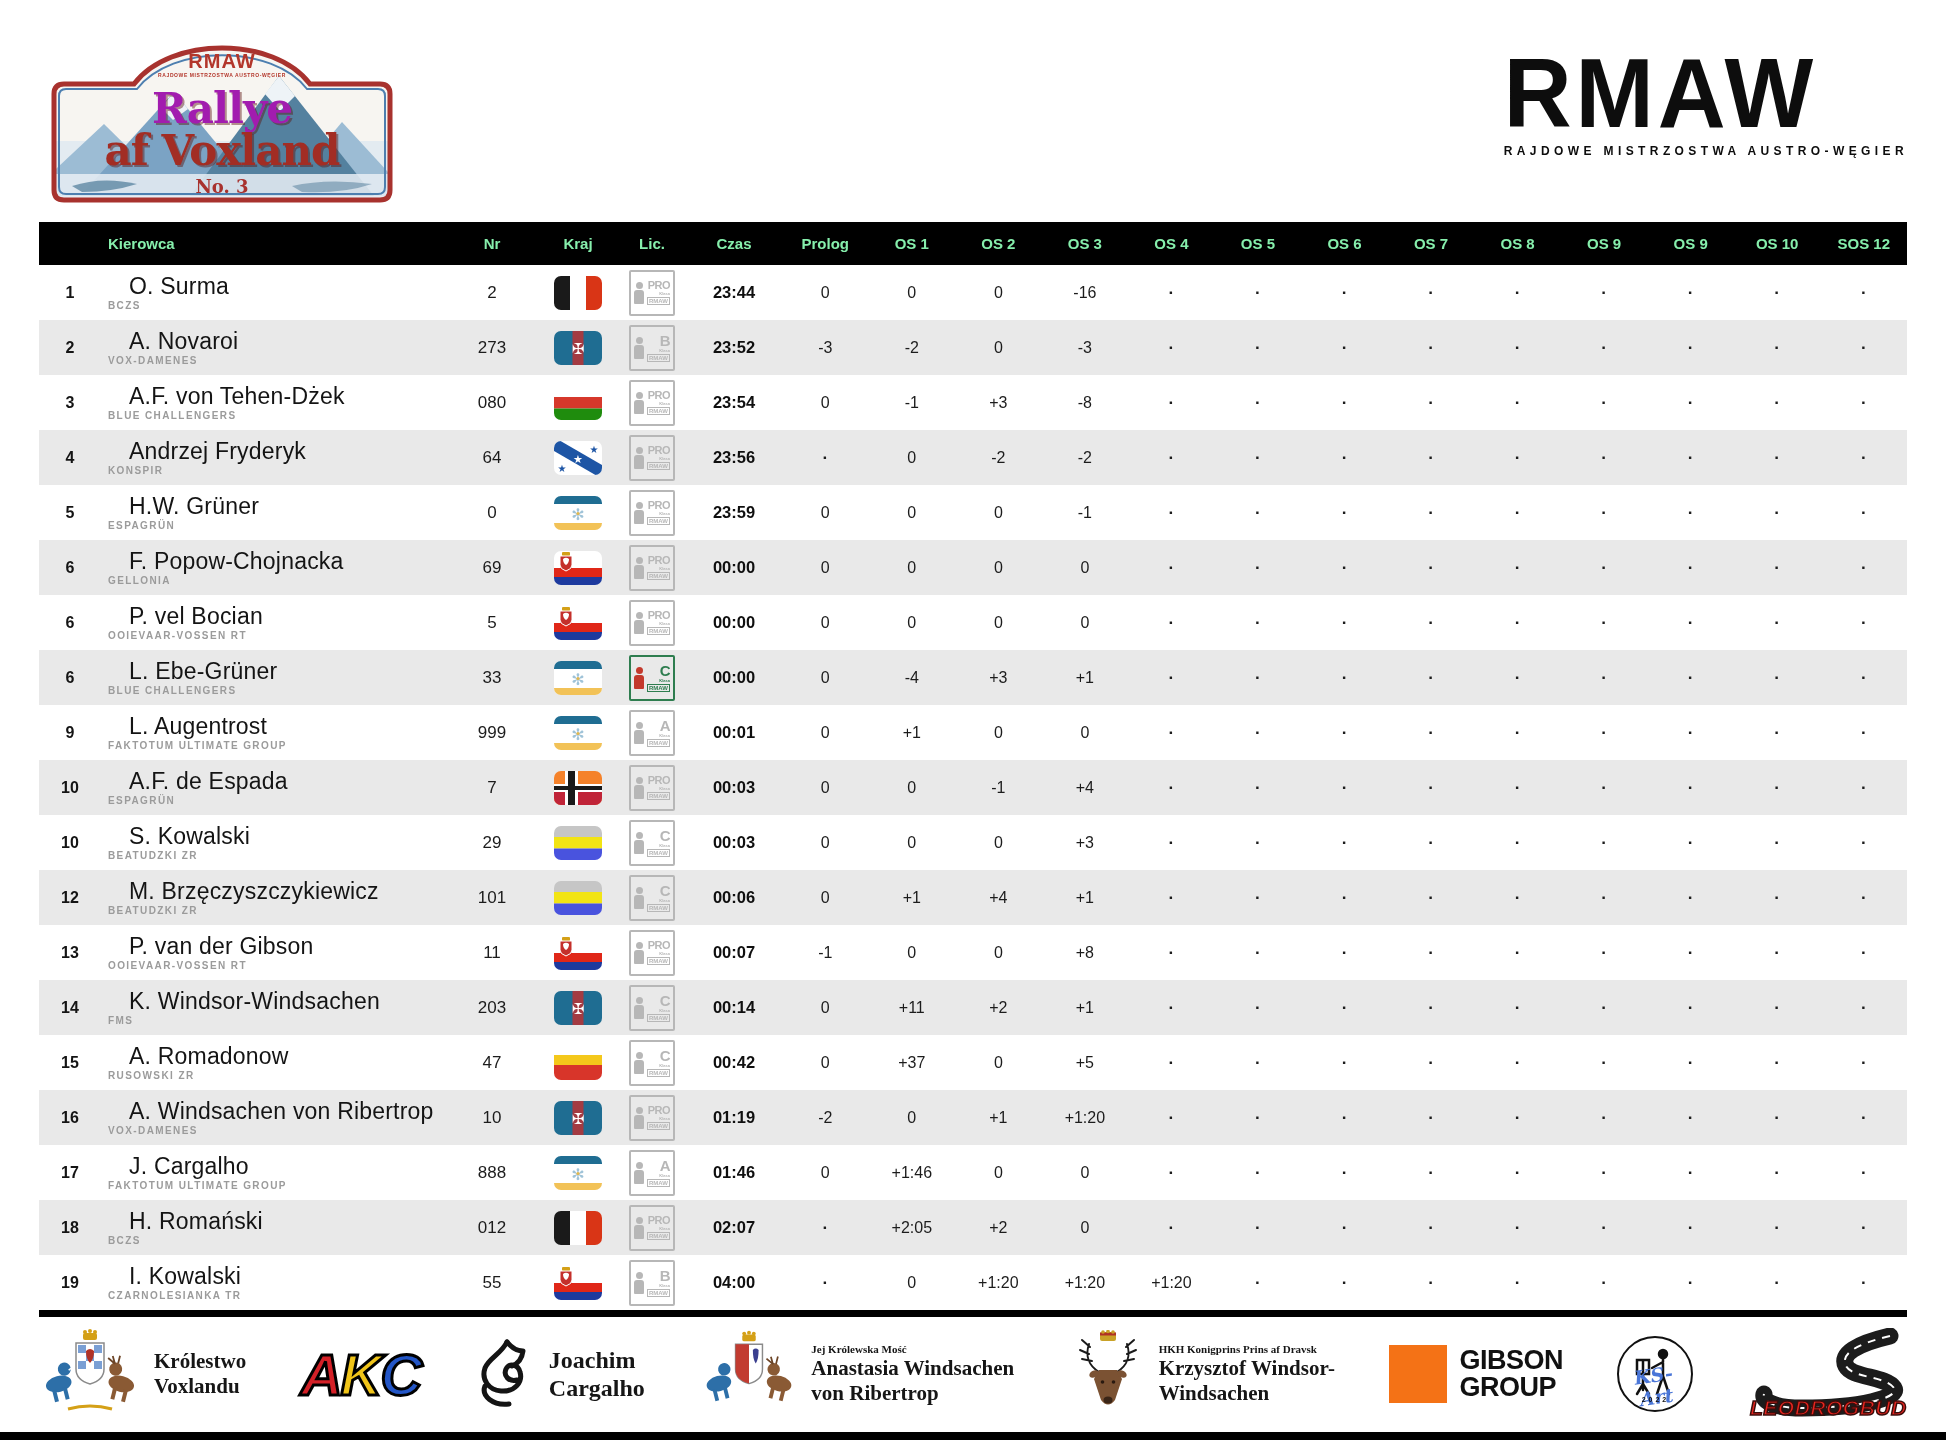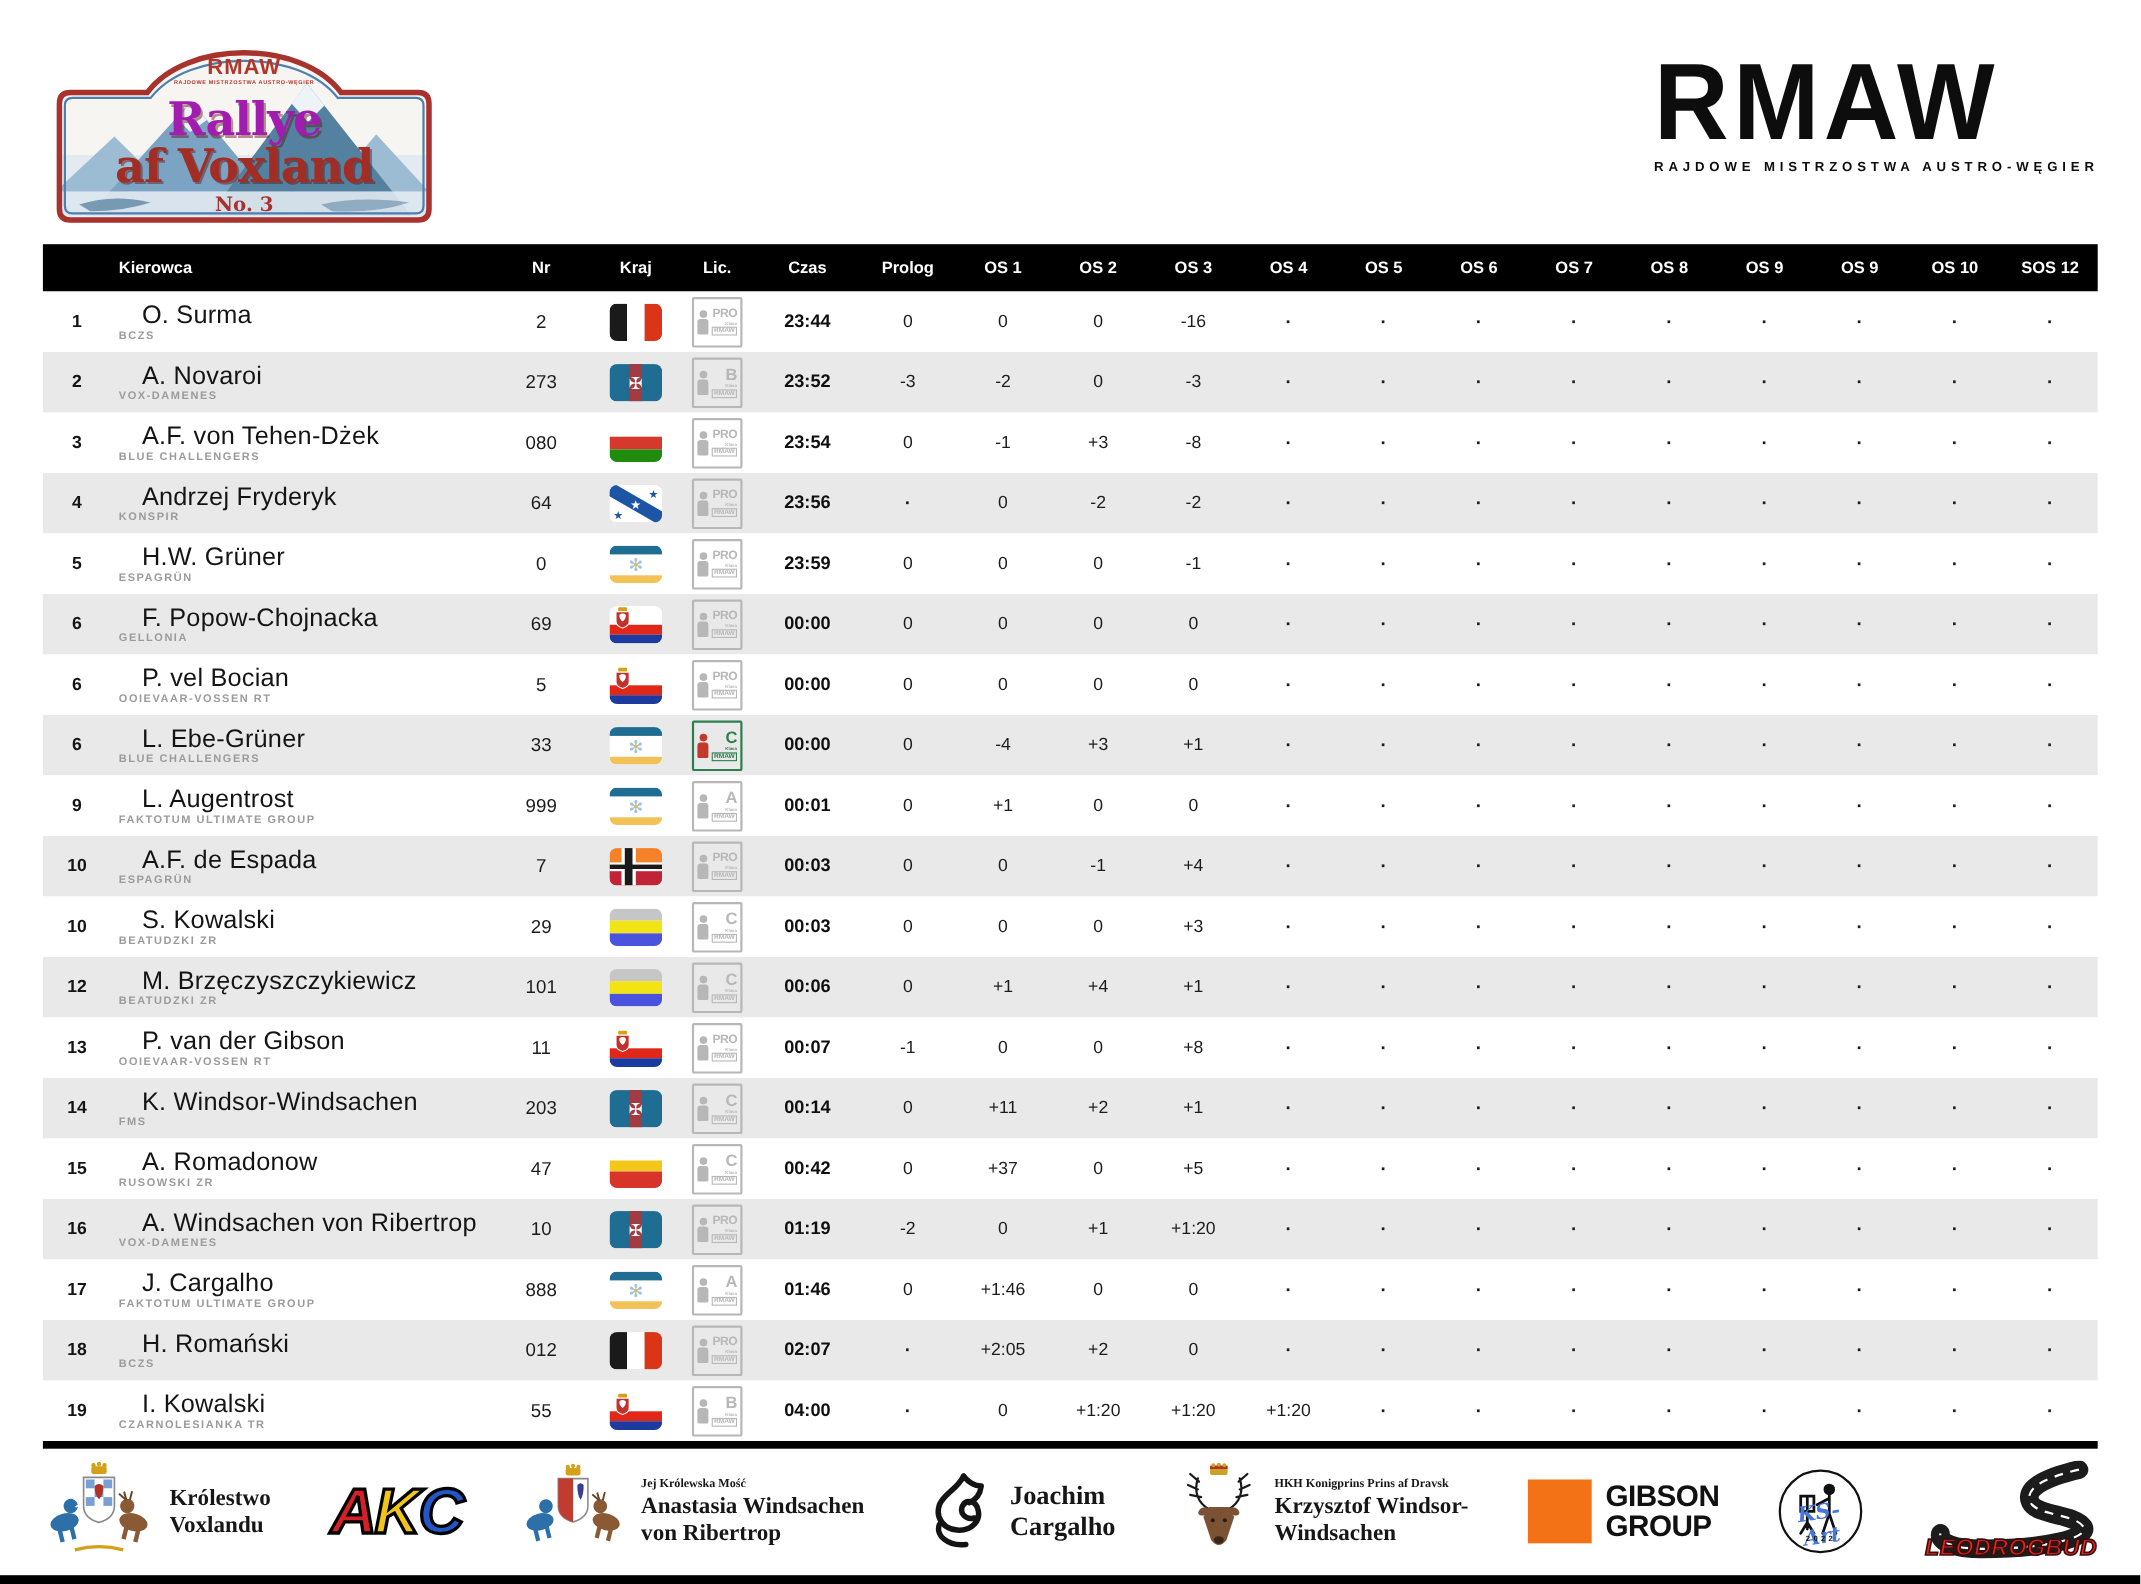--- a/index.html
+++ b/index.html
@@ -25,21 +25,21 @@
   
   .brand { position:absolute; right:38px; top:48px; text-align:left; color:#0d0d0d; }
   .brand-word { font-size:94px; font-weight:bold; letter-spacing:4px; line-height:.92;
                 font-stretch:condensed; transform:scaleY(1.05); transform-origin:top right; }
   .brand-sub { margin-top:10px; font-size:12px; font-weight:bold; letter-spacing:4.4px; white-space:nowrap; }
 
   
   .rtable { position:absolute; left:39px; top:222px; width:1868px; border-bottom:7px solid #000; }
   .thead, .trow { display:grid; grid-template-columns:62px 345px 92px 80px 68px 96px repeat(13, 1fr); align-items:center; }
   .thead { background:#000; height:43px; }
-  .th { color:#ffffff; font-size:15px; font-weight:bold; text-align:center; white-space:nowrap; }
+  .th { color:#86efac; font-size:15px; font-weight:bold; text-align:center; white-space:nowrap; }
   .th-left { text-align:left; padding-left:7px; }
   .trow { height:55px; background:#fff; }
   .trow.alt { background:#e9e9e9; }
   .c-pos { text-align:center; font-size:16px; font-weight:bold; color:#141414; }
   .c-driver { padding-left:7px; }
   .d-name { font-size:23px; font-weight:normal; color:#141414; line-height:1.05; letter-spacing:.2px;margin-left:21px; }
   .d-team { font-size:10px; font-weight:bold; color:#9b9b9b; letter-spacing:1.4px; margin-top:2px; }
   .c-nr { text-align:center; font-size:17px; color:#1c1c1c; }
   .c-flag { display:flex; justify-content:center; }
   .flagbox { width:48px; height:34px; border-radius:7px; overflow:hidden; position:relative; }
@@ -1058,20 +1058,34 @@
       </div>
     </div>
 
     <div class="sp akc">
       <span class="akc-a">A</span>
       <span class="akc-k">K</span>
       <span class="akc-c">C</span>
     </div>
 
     <div class="sp">
+      <svg width="66" height="80" viewBox="0 0 66 80">
+        <g fill="none" stroke="#141414" stroke-width="5" stroke-linecap="round" stroke-linejoin="round">
+          <path d="M36 8 C30 20 18 24 14 34 C10 46 18 56 30 57 C44 58 52 48 49 38 C47 30 38 29 35 35 C32 42 38 48 46 46"></path>
+          <path d="M36 8 C41 14 47 17 52 17 C51 25 46 30 41 32"></path>
+          <path d="M14 52 C10 62 22 72 38 70"></path>
+        </g>
+      </svg>
+      <div class="sp-text serif-big" style="font-size:24px;">
+        <div>Joachim</div>
+        <div>Cargalho</div>
+      </div>
+    </div>
+
+    <div class="sp">
       <svg width="100" height="88" viewBox="0 0 104 90">
         <rect x="45" y="4" width="14" height="7" rx="2" fill="#d4a017"></rect>
         <circle cx="47" cy="3" r="2" fill="#d4a017"></circle>
           <circle cx="52" cy="2" r="2" fill="#d4a017"></circle>
           <circle cx="57" cy="3" r="2" fill="#d4a017"></circle>
         <path d="M38 14 h28 v26 q0 11 -14 15 q-14 -4 -14 -15 Z" fill="#fff" stroke="#8a8a8a" stroke-width="1.5"></path>
         <path d="M38 14 h14 v41 q-14 -4 -14 -15 Z" fill="#c23b30"></path>
         <path d="M56 20 q3 -3 6 0 q0 10 -3 14 q-3 -4 -3 -14 Z" fill="#3a3f8f"></path>
         <g transform="rotate(-14 20 52)">
           <ellipse cx="20" cy="55" rx="13" ry="8" fill="#2d6fa8"></ellipse>
@@ -1088,34 +1102,20 @@
         </g>
       </svg>
       <div class="sp-text">
         <div class="serif-small">Jej Królewska Mość</div>
         <div class="serif-big">Anastasia Windsachen</div>
         <div class="serif-big">von Ribertrop</div>
       </div>
     </div>
 
     <div class="sp">
-      <svg width="66" height="80" viewBox="0 0 66 80">
-        <g fill="none" stroke="#141414" stroke-width="5" stroke-linecap="round" stroke-linejoin="round">
-          <path d="M36 8 C30 20 18 24 14 34 C10 46 18 56 30 57 C44 58 52 48 49 38 C47 30 38 29 35 35 C32 42 38 48 46 46"></path>
-          <path d="M36 8 C41 14 47 17 52 17 C51 25 46 30 41 32"></path>
-          <path d="M14 52 C10 62 22 72 38 70"></path>
-        </g>
-      </svg>
-      <div class="sp-text serif-big" style="font-size:24px;">
-        <div>Joachim</div>
-        <div>Cargalho</div>
-      </div>
-    </div>
-
-    <div class="sp">
       <svg width="78" height="88" viewBox="0 0 78 88">
         <rect x="31" y="2" width="16" height="9" rx="2" fill="#c9a227"></rect>
         <path d="M31 4 h16" stroke="#b03226" stroke-width="3"></path>
         <circle cx="34" cy="2" r="1.8" fill="#c9a227"></circle>
           <circle cx="39" cy="1.5" r="1.8" fill="#c9a227"></circle>
           <circle cx="44" cy="2" r="1.8" fill="#c9a227"></circle>
         <g fill="#fff" stroke="#1a1a1a" stroke-width="2" stroke-linecap="round">
           <path d="M30 42 C20 36 16 26 20 14 M20 24 L11 20 M21 17 L13 10 M23 31 L13 29" fill="none"></path>
           <path d="M48 42 C58 36 62 26 58 14 M58 24 L67 20 M57 17 L65 10 M55 31 L65 29" fill="none"></path>
         </g>

